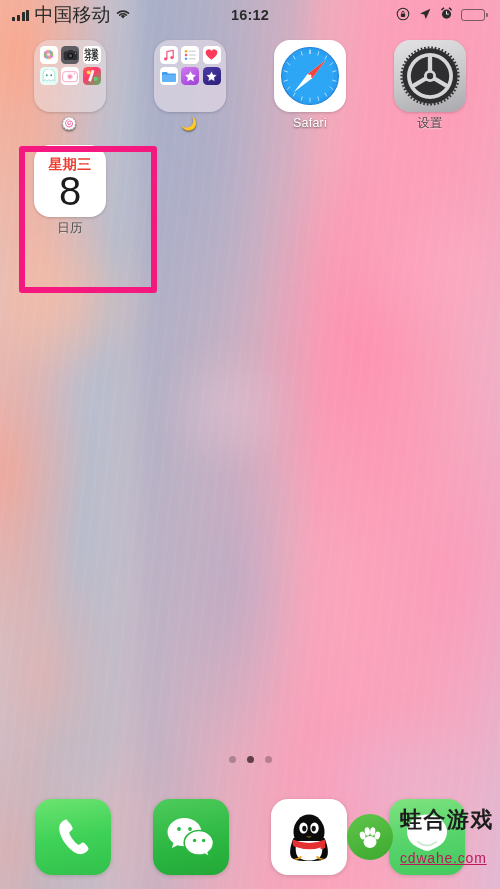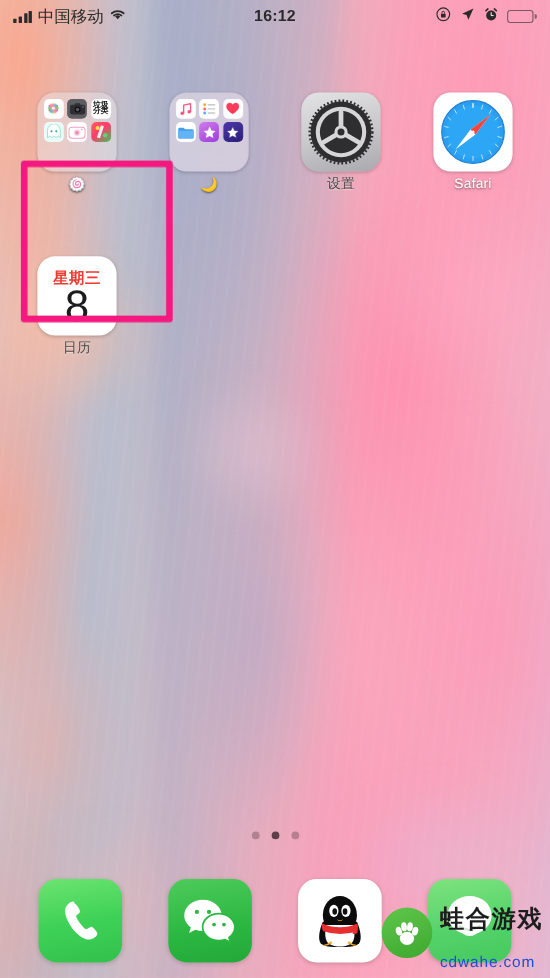--- a/index.html
+++ b/index.html
@@ -74,21 +74,21 @@
   }
   .sb-left{ display:flex; align-items:center; gap:5px; flex:1; }
   .sb-center{ flex:0 0 auto; display:flex; justify-content:center; letter-spacing:.2px; }
   .sb-right{ display:flex; align-items:center; gap:8px; flex:1; justify-content:flex-end; }
   .sig-bars{ display:flex; align-items:flex-end; gap:1.8px; height:11px; }
   .sig-bars i{ display:block; width:3px; background:#2b2b2b; border-radius:.6px; }
   .sig-bars i:nth-child(1){ height:4px; }
   .sig-bars i:nth-child(2){ height:6px; }
   .sig-bars i:nth-child(3){ height:8.5px; }
   .sig-bars i:nth-child(4){ height:11px; }
-  .carrier{ font-size:15px; font-weight:500; }
+  .carrier{ font-size:19px; font-weight:500; }
   .battery{ display:flex; align-items:center; }
   .bat-body{
     width:24px; height:12px; border:1.4px solid rgba(43,43,43,.62);
     border-radius:3px; padding:1.4px;
   }
   .bat-fill{ height:100%; background:#2b2b2b; border-radius:1.3px; }
   .bat-cap{
     width:1.8px; height:4.5px; background:rgba(43,43,43,.55);
     border-radius:0 1.2px 1.2px 0; margin-left:1px;
   }
@@ -100,21 +100,20 @@
     row-gap:14px; padding:0 10px;
   }
   .app-cell{
     display:flex; flex-direction:column; align-items:center;
     gap:5px; position:relative;
   }
   .icon-shell{
     width:72px; height:72px; border-radius:16px;
     position:relative; overflow:hidden;
     box-shadow:0 1px 3px rgba(0,0,0,.18);
-    margin-top:44px;
   }
   .app-label{
     font-size:12.5px; color:#fff; font-weight:400;
     text-shadow:0 1px 2px rgba(0,0,0,.55);
     letter-spacing:.2px; line-height:1.1; white-space:nowrap;
   }
   .app-label.dark{ color:#4a4a4a; text-shadow:0 1px 1px rgba(255,255,255,.55); }
   .emoji-label{ font-size:13px; line-height:1.1; }
 
   
@@ -181,36 +180,36 @@
   .phone{ background:linear-gradient(170deg,#6ce470 0%,#3ed157 52%,#32c14c 100%);
           display:flex; align-items:center; justify-content:center; }
   .wechat{ background:linear-gradient(170deg,#4ecb5b 0%,#2bb741 60%,#23a838 100%);
            display:flex; align-items:center; justify-content:center; }
   .qq{ background:#fff; display:flex; align-items:center; justify-content:center; }
   .greenapp{ background:linear-gradient(170deg,#7ee37f 0%,#55d36a 55%,#45c95e 100%);
              display:flex; align-items:center; justify-content:center; }
 
   
   #watermark{
-    position:absolute; right:0px; bottom:0px; z-index:20;
-    display:flex; align-items:flex-start; gap:7px;
+    position:absolute; right:0px; bottom:16px; z-index:20;
+    display:flex; align-items:center; gap:7px;
     padding:6px 6px 8px 10px;
   }
   .wm-badge{
     width:46px; height:46px; border-radius:50%;
     background:linear-gradient(160deg,#5fc64a,#3da82f);
     display:flex; align-items:center; justify-content:center; flex:0 0 auto;
   }
   .wm-text{ display:flex; flex-direction:column; line-height:1; }
   .wm-title{
     font-size:22px; font-weight:700; color:#1d1d1d;
     letter-spacing:1.5px;
   }
   .wm-url{
-    font-size:14px; color:#1d4ed8; letter-spacing:.8px; margin-top:20px;
+    font-size:14px; color:#be185d; letter-spacing:.8px; margin-top:20px;text-decoration:underline;
   }
 </style>
 </head>
 <body>
 
 <div id="wallpaper">
   <div class="wp-base"></div>
   <div class="wp-l1"></div>
   <div class="wp-l2"></div>
   <div class="wp-l3"></div>
@@ -365,43 +364,20 @@
           <path d="M10 1.6 L12.5 7 L18.4 7.7 L14 11.8 L15.2 17.7 L10 14.8 L4.8 17.7 L6 11.8 L1.6 7.7 L7.5 7 Z" fill="#fff" stroke="#3a2c92" stroke-width=".8"></path>
         </svg>
       </div>
       <div class="mini" style="background:transparent"></div>
       <div class="mini" style="background:transparent"></div>
       <div class="mini" style="background:transparent"></div>
     </div>
     <div class="app-label emoji-label">🌙</div>
   </div>
 
-
-  <div class="app-cell">
-    <div class="icon-shell settings">
-      <svg viewBox="0 0 64 64">
-        <g fill="#2e2e30">
-          <circle cx="32" cy="32" r="29.5"></circle>
-        </g>
-        <g stroke="#2e2e30" stroke-width="2.4">
-          <circle cx="32" cy="32" r="30.4" fill="none" stroke-dasharray="1.7 2.1"></circle>
-        </g>
-        <circle cx="32" cy="32" r="24.5" fill="#d6d6d8"></circle>
-        <circle cx="32" cy="32" r="20.5" fill="#2e2e30"></circle>
-        <g stroke="#d6d6d8" stroke-width="4.6" stroke-linecap="round">
-          <line x1="32" y1="32" x2="32" y2="12.5"></line>
-          <line x1="32" y1="32" x2="49" y2="42"></line>
-          <line x1="32" y1="32" x2="15" y2="42"></line>
-        </g>
-        <circle cx="32" cy="32" r="6.4" fill="#d6d6d8"></circle>
-        <circle cx="32" cy="32" r="3.4" fill="#2e2e30"></circle>
-      </svg>
-    </div>
-    <div class="app-label dark">设置</div>
-  </div>
 
   <div class="app-cell">
     <div class="icon-shell safari">
       <svg viewBox="0 0 72 72">
         <circle cx="36" cy="36" r="32" fill="#2a9ef0"></circle>
         <circle cx="36" cy="36" r="32" fill="none" stroke="#1f7fd4" stroke-width="1.2"></circle>
         <circle cx="36" cy="36" r="27.5" fill="#2ca6f5"></circle>
         <g stroke="#ffffff" stroke-width="1" opacity=".85">
           <g id="ticks">
             <line x1="36" y1="6.5" x2="36" y2="11"></line>
@@ -429,20 +405,43 @@
         </g>
         <path d="M54 18 L33.5 33.5 L18 54 L38.5 38.5 Z" fill="#ffffff"></path>
         <path d="M54 18 L38.5 38.5 L33.5 33.5 Z" fill="#f2453d"></path>
         <circle cx="36" cy="36" r="1.6" fill="#ffffff"></circle>
       </svg>
     </div>
     <div class="app-label">Safari</div>
   </div>
 
   <div class="app-cell">
+    <div class="icon-shell settings">
+      <svg viewBox="0 0 64 64">
+        <g fill="#2e2e30">
+          <circle cx="32" cy="32" r="29.5"></circle>
+        </g>
+        <g stroke="#2e2e30" stroke-width="2.4">
+          <circle cx="32" cy="32" r="30.4" fill="none" stroke-dasharray="1.7 2.1"></circle>
+        </g>
+        <circle cx="32" cy="32" r="24.5" fill="#d6d6d8"></circle>
+        <circle cx="32" cy="32" r="20.5" fill="#2e2e30"></circle>
+        <g stroke="#d6d6d8" stroke-width="4.6" stroke-linecap="round">
+          <line x1="32" y1="32" x2="32" y2="12.5"></line>
+          <line x1="32" y1="32" x2="49" y2="42"></line>
+          <line x1="32" y1="32" x2="15" y2="42"></line>
+        </g>
+        <circle cx="32" cy="32" r="6.4" fill="#d6d6d8"></circle>
+        <circle cx="32" cy="32" r="3.4" fill="#2e2e30"></circle>
+      </svg>
+    </div>
+    <div class="app-label dark">设置</div>
+  </div>
+
+  <div class="app-cell">
     <div class="icon-shell calendar">
       <span class="cal-dow">星期三</span>
       <span class="cal-day">8</span>
     </div>
     <div class="app-label dark">日历</div>
   </div>
 
 </div>
 
 <div id="highlight-box"></div>

